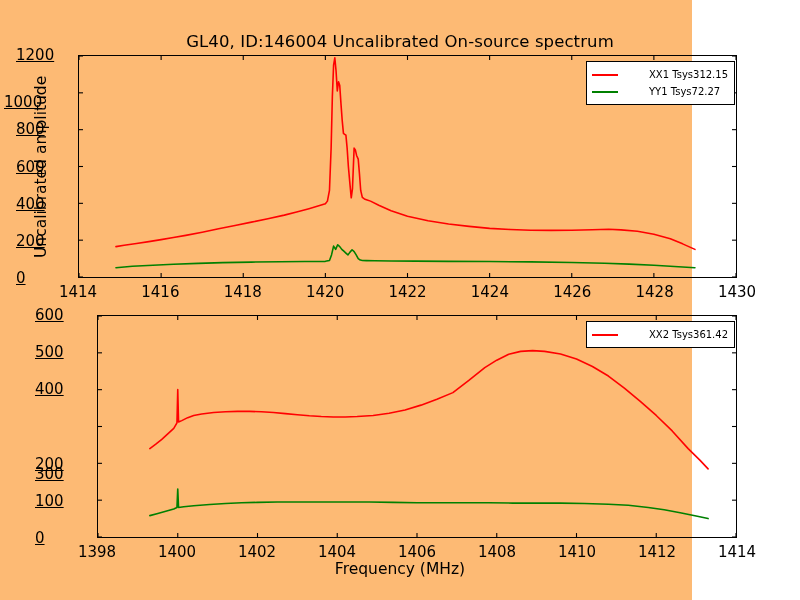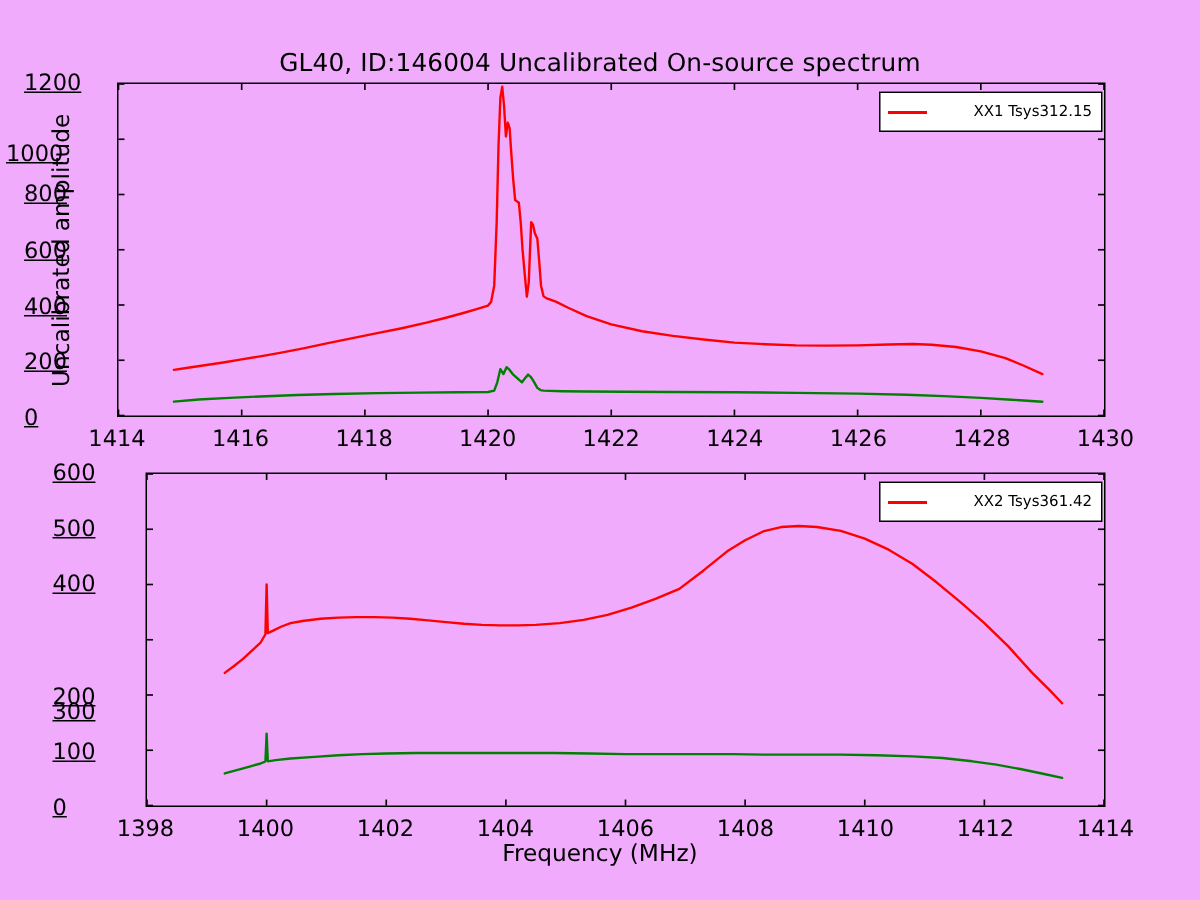--- a/index.html
+++ b/index.html
@@ -8,23 +8,23 @@
     background: #ffffff;
   }
   body {
     width: 800px;
     height: 600px;
     font-family: "DejaVu Sans", sans-serif;
     overflow: hidden;
   }
   #figure {
     position: relative;
-    width: 800px;
+    width: 692px;
     height: 600px;
-    background: #f0abfc;
+    background: #fdba74;
   }
   .figure-title {
     position: absolute;
     left: 0;
     top: 32px;
     width: 800px;
     text-align: center;
     font-size: 16.5px;
     color: #000000;
     letter-spacing: 0.1px;
@@ -159,20 +159,24 @@
         <path d="M37.07 192.34 L45.31 191.04 L57.66 189.18 L70.02 187.32 L82.38 185.28 L94.73 183.23 L107.09 181.00 L123.56 177.84 L140.04 174.31 L156.51 170.97 L172.99 167.62 L189.46 164.28 L205.94 160.56 L218.29 157.40 L230.65 154.06 L238.89 151.64 L247.13 149.04 L249.18 146.44 L251.24 135.66 L252.89 92.92 L254.13 40.88 L255.36 9.29 L256.60 1.86 L257.83 14.87 L259.07 35.31 L260.30 26.02 L261.54 29.73 L262.78 48.32 L264.01 65.04 L265.25 78.05 L266.48 78.98 L267.72 79.91 L268.95 92.92 L270.19 111.50 L271.84 130.08 L273.07 143.09 L274.31 133.80 L275.96 92.92 L277.19 94.78 L278.43 100.35 L280.07 104.07 L281.31 118.93 L282.55 135.66 L284.19 142.72 L286.25 144.21 L288.31 144.95 L292.43 146.44 L300.67 150.52 L313.02 156.10 L329.50 161.68 L350.09 166.32 L370.69 169.48 L391.28 171.90 L411.88 173.94 L432.47 175.06 L453.06 175.80 L473.66 175.98 L494.25 175.80 L514.84 175.24 L531.32 174.87 L543.68 175.43 L560.15 176.91 L576.63 179.89 L593.10 184.35 L605.46 189.55 L617.81 195.13" fill="none" stroke="#ff0000" stroke-width="1.6" stroke-linejoin="round" stroke-linecap="round"></path>
         <path d="M37.07 213.71 L53.54 212.22 L74.14 211.11 L94.73 210.18 L119.44 209.25 L144.16 208.50 L172.99 207.95 L201.82 207.58 L226.53 207.39 L247.13 207.20 L251.24 206.28 L253.30 200.70 L255.36 191.78 L257.42 195.13 L259.48 190.48 L261.54 192.34 L263.60 195.13 L265.66 196.98 L267.72 198.84 L269.78 200.70 L271.84 197.91 L273.90 195.50 L275.96 197.35 L278.02 200.70 L280.07 204.42 L282.13 205.90 L284.19 206.28 L288.31 206.46 L296.55 206.65 L313.02 206.83 L337.74 207.02 L370.69 207.20 L411.88 207.39 L453.06 207.76 L494.25 208.32 L527.20 209.06 L551.91 209.99 L576.63 211.11 L597.22 212.41 L617.81 213.71" fill="none" stroke="#008000" stroke-width="1.6" stroke-linejoin="round" stroke-linecap="round"></path>
       </svg>
   </div>
 
   <div class="legend" id="legend-top" style="left: 586px; top: 61px;">
       <div class="legend-row">
         <span class="legend-swatch" style="border-top-color: rgb(255, 0, 0);"></span>
         <span class="legend-text">XX1 Tsys312.15</span>
       </div>
+      <div class="legend-row">
+        <span class="legend-swatch" style="border-top-color: rgb(0, 128, 0);"></span>
+        <span class="legend-text">YY1 Tsys72.27</span>
+      </div>
     </div>
 
   <div class="axes" id="axes-bottom">
     <svg class="plot-svg" id="svg-bottom" preserveAspectRatio="none" viewBox="0 0 640 223">
         <line x1="0" y1="223" x2="0" y2="219" stroke="#000000" stroke-width="1.1"></line>
         <line x1="0" y1="0" x2="0" y2="4" stroke="#000000" stroke-width="1.1"></line>
         <line x1="80" y1="223" x2="80" y2="219" stroke="#000000" stroke-width="1.1"></line>
         <line x1="80" y1="0" x2="80" y2="4" stroke="#000000" stroke-width="1.1"></line>
         <line x1="160" y1="223" x2="160" y2="219" stroke="#000000" stroke-width="1.1"></line>
         <line x1="160" y1="0" x2="160" y2="4" stroke="#000000" stroke-width="1.1"></line>

